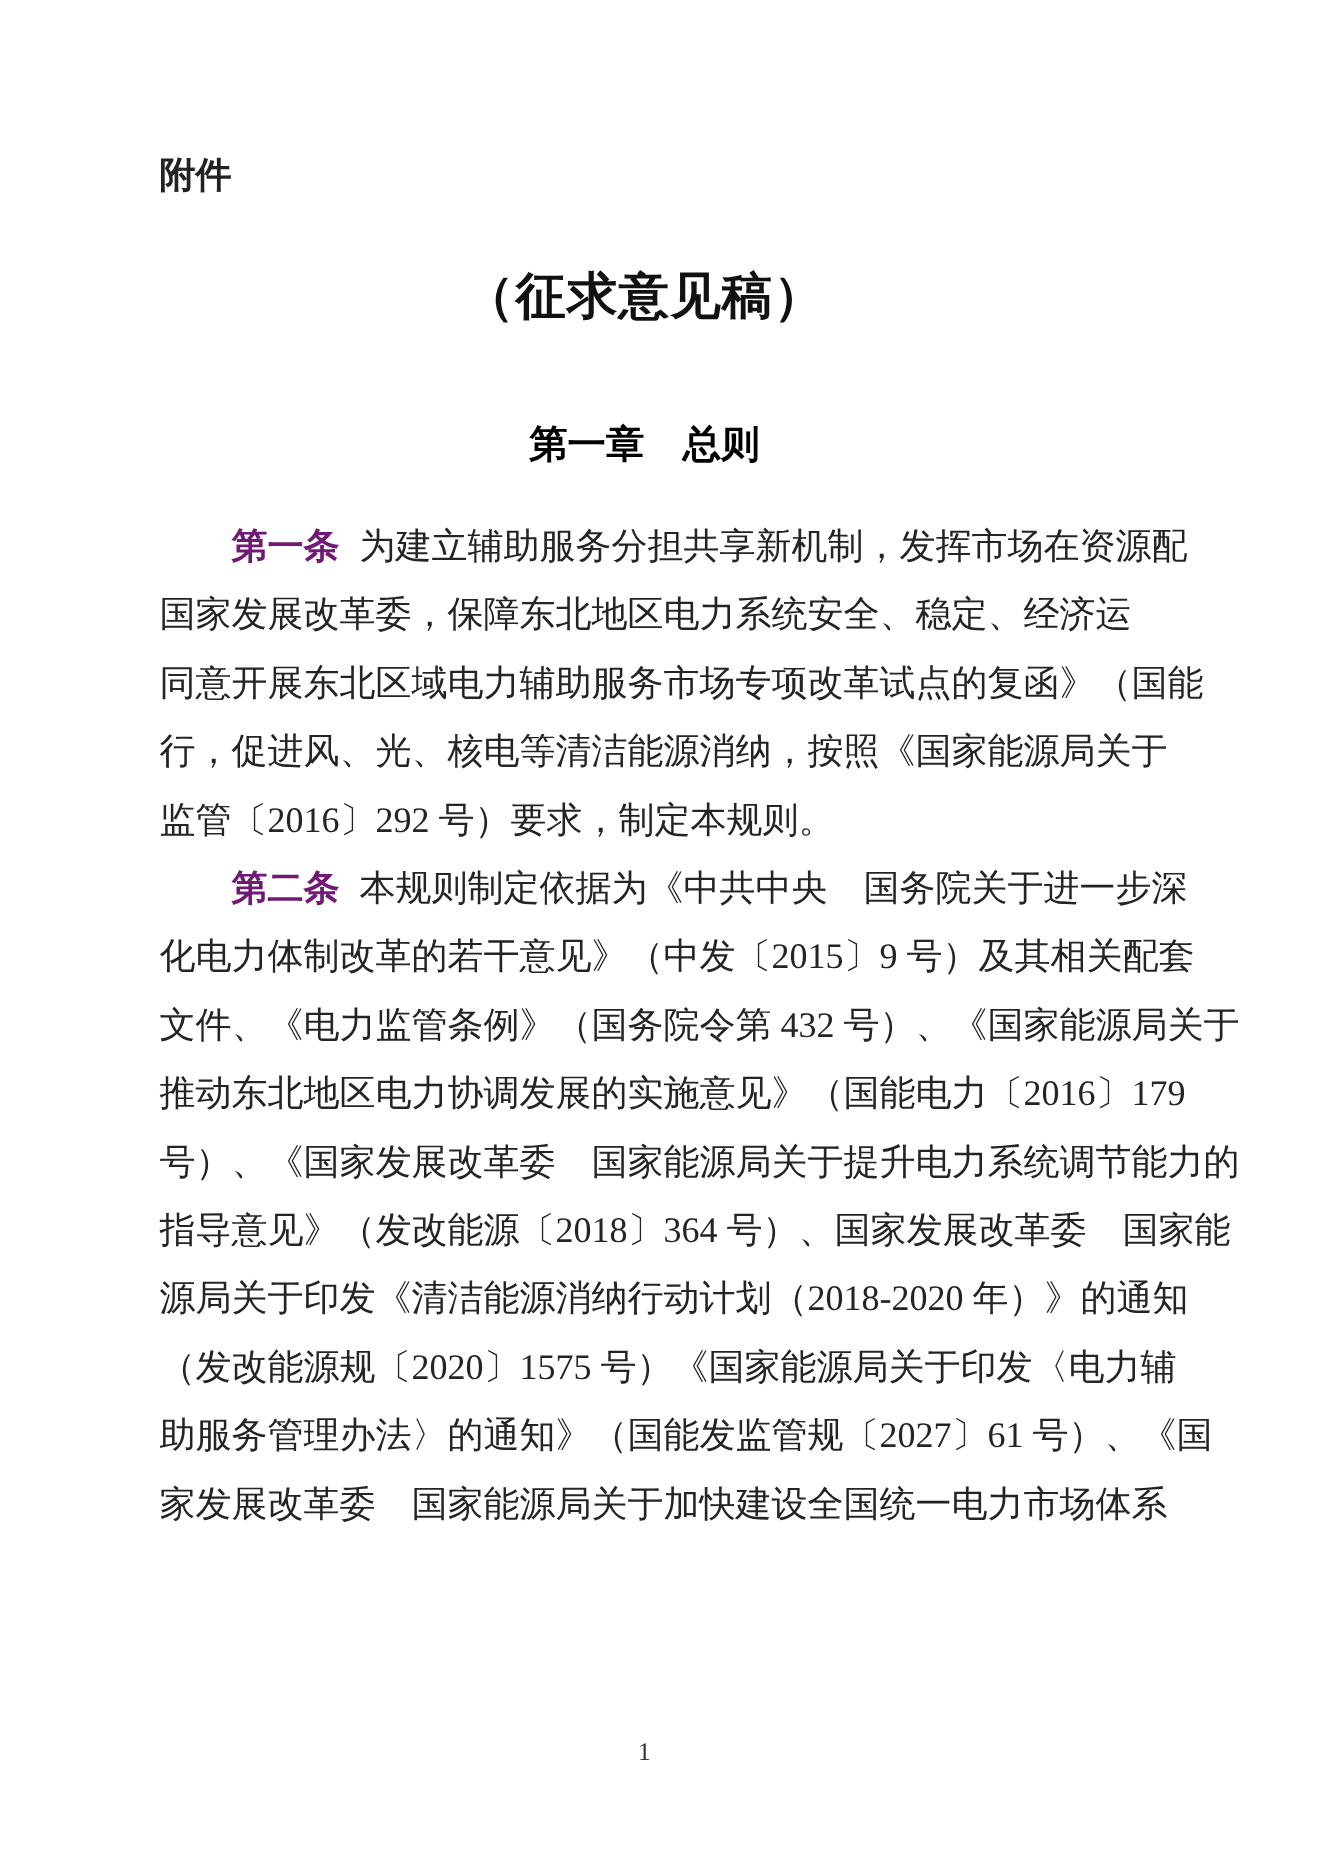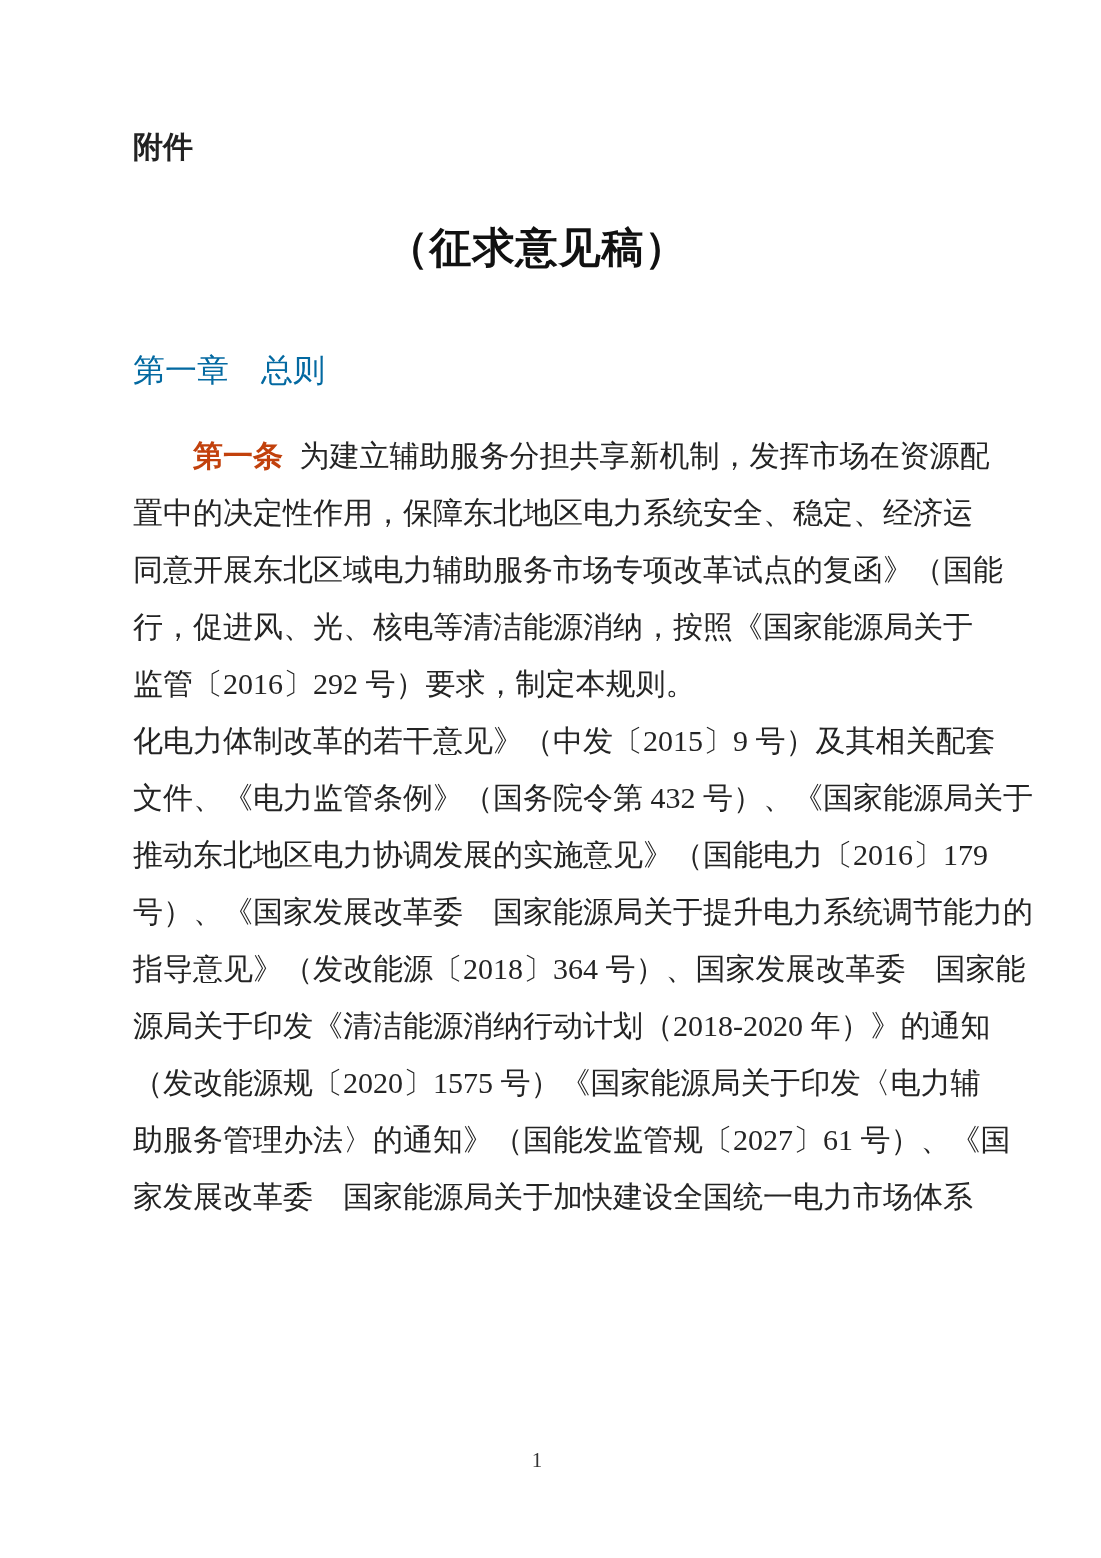--- a/index.html
+++ b/index.html
@@ -29,24 +29,25 @@
     margin-top: 52px;
     text-align: center;
     font-size: 42px;
     line-height: 64px;
     font-weight: bold;
     color: #111;
     letter-spacing: 1px;
   }
   .chapter {
     margin-top: 68px;
+    text-align: center;
     font-size: 32px;
     line-height: 44px;
-    font-weight: normal;
-    color: #0369a1;
+    font-weight: bold;
+    color: #000000;
   }
   .body-text {
     margin-top: 35px;
     font-size: 30px;
     color: #242424;
   }
   .line {
     height: 57px;
     line-height: 57px;
     text-align: justify;
@@ -55,21 +56,21 @@
     overflow: visible;
   }
   .line.indent {
     text-indent: 2em;
   }
   .line.flush {
     text-align-last: left;
   }
   .lead {
     font-weight: bold;
-    color: #c2410c;
+    color: #701a75;
     margin-right: 0.55em;
     margin-top: 37px;
   }
   .page-number {
     position: absolute;
     left: 0;
     right: 0;
     top: 1448px;
     text-align: center;
     font-size: 21px;
@@ -84,24 +85,25 @@
   <div class="attachment">附件</div>
 
   <div class="doc-title">
     <div>（征求意见稿）</div>
   </div>
 
   <div class="chapter">第一章　总则</div>
 
   <div class="body-text">
       <div class="line indent"><span class="lead">第一条</span>为建立辅助服务分担共享新机制，发挥市场在资源配</div>
-      <div class="line">置中的决定性作用，保障东北地区电力系统安全、稳定、经济运</div>
+      <div class="line">国家发展改革委，保障东北地区电力系统安全、稳定、经济运</div>
       <div class="line">同意开展东北区域电力辅助服务市场专项改革试点的复函》（国能</div>
       <div class="line">行，促进风、光、核电等清洁能源消纳，按照《国家能源局关于</div>
       <div class="line flush">监管〔2016〕292 号）要求，制定本规则。</div>
+      <div class="line indent"><span class="lead">第二条</span>本规则制定依据为《中共中央　国务院关于进一步深</div>
       <div class="line">化电力体制改革的若干意见》（中发〔2015〕9 号）及其相关配套</div>
       <div class="line">文件、《电力监管条例》（国务院令第 432 号）、《国家能源局关于</div>
       <div class="line">推动东北地区电力协调发展的实施意见》（国能电力〔2016〕179</div>
       <div class="line">号）、《国家发展改革委　国家能源局关于提升电力系统调节能力的</div>
       <div class="line">指导意见》（发改能源〔2018〕364 号）、国家发展改革委　国家能</div>
       <div class="line">源局关于印发《清洁能源消纳行动计划（2018-2020 年）》的通知</div>
       <div class="line">（发改能源规〔2020〕1575 号）《国家能源局关于印发〈电力辅</div>
       <div class="line">助服务管理办法〉的通知》（国能发监管规〔2027〕61 号）、《国</div>
       <div class="line">家发展改革委　国家能源局关于加快建设全国统一电力市场体系</div>
     </div>

